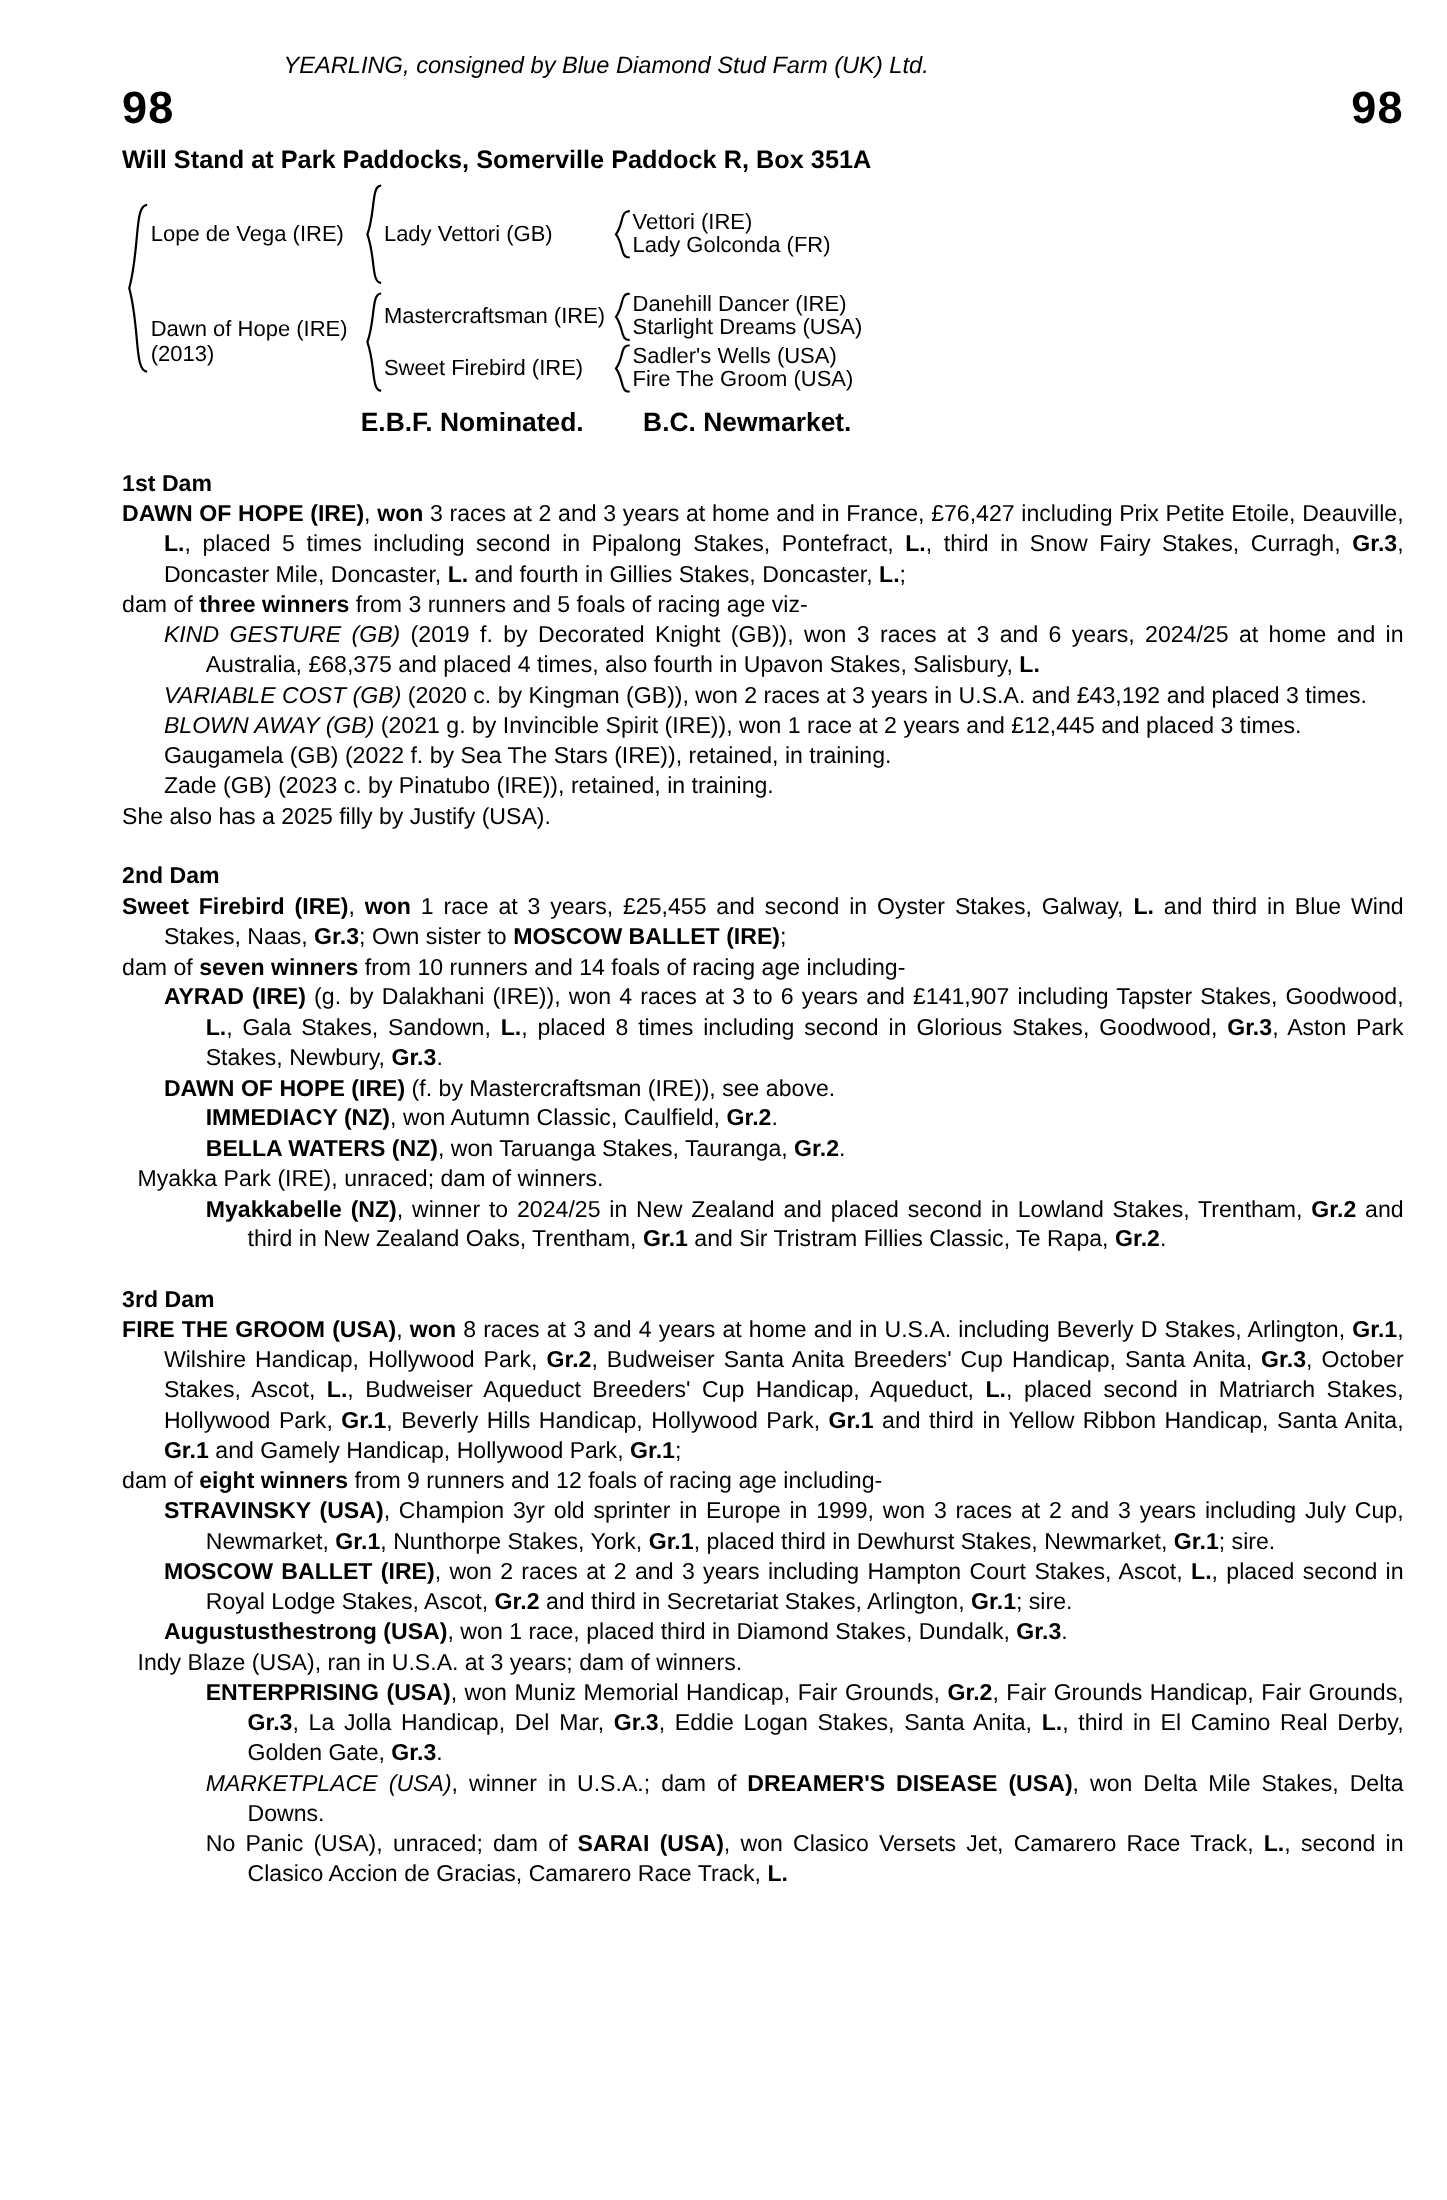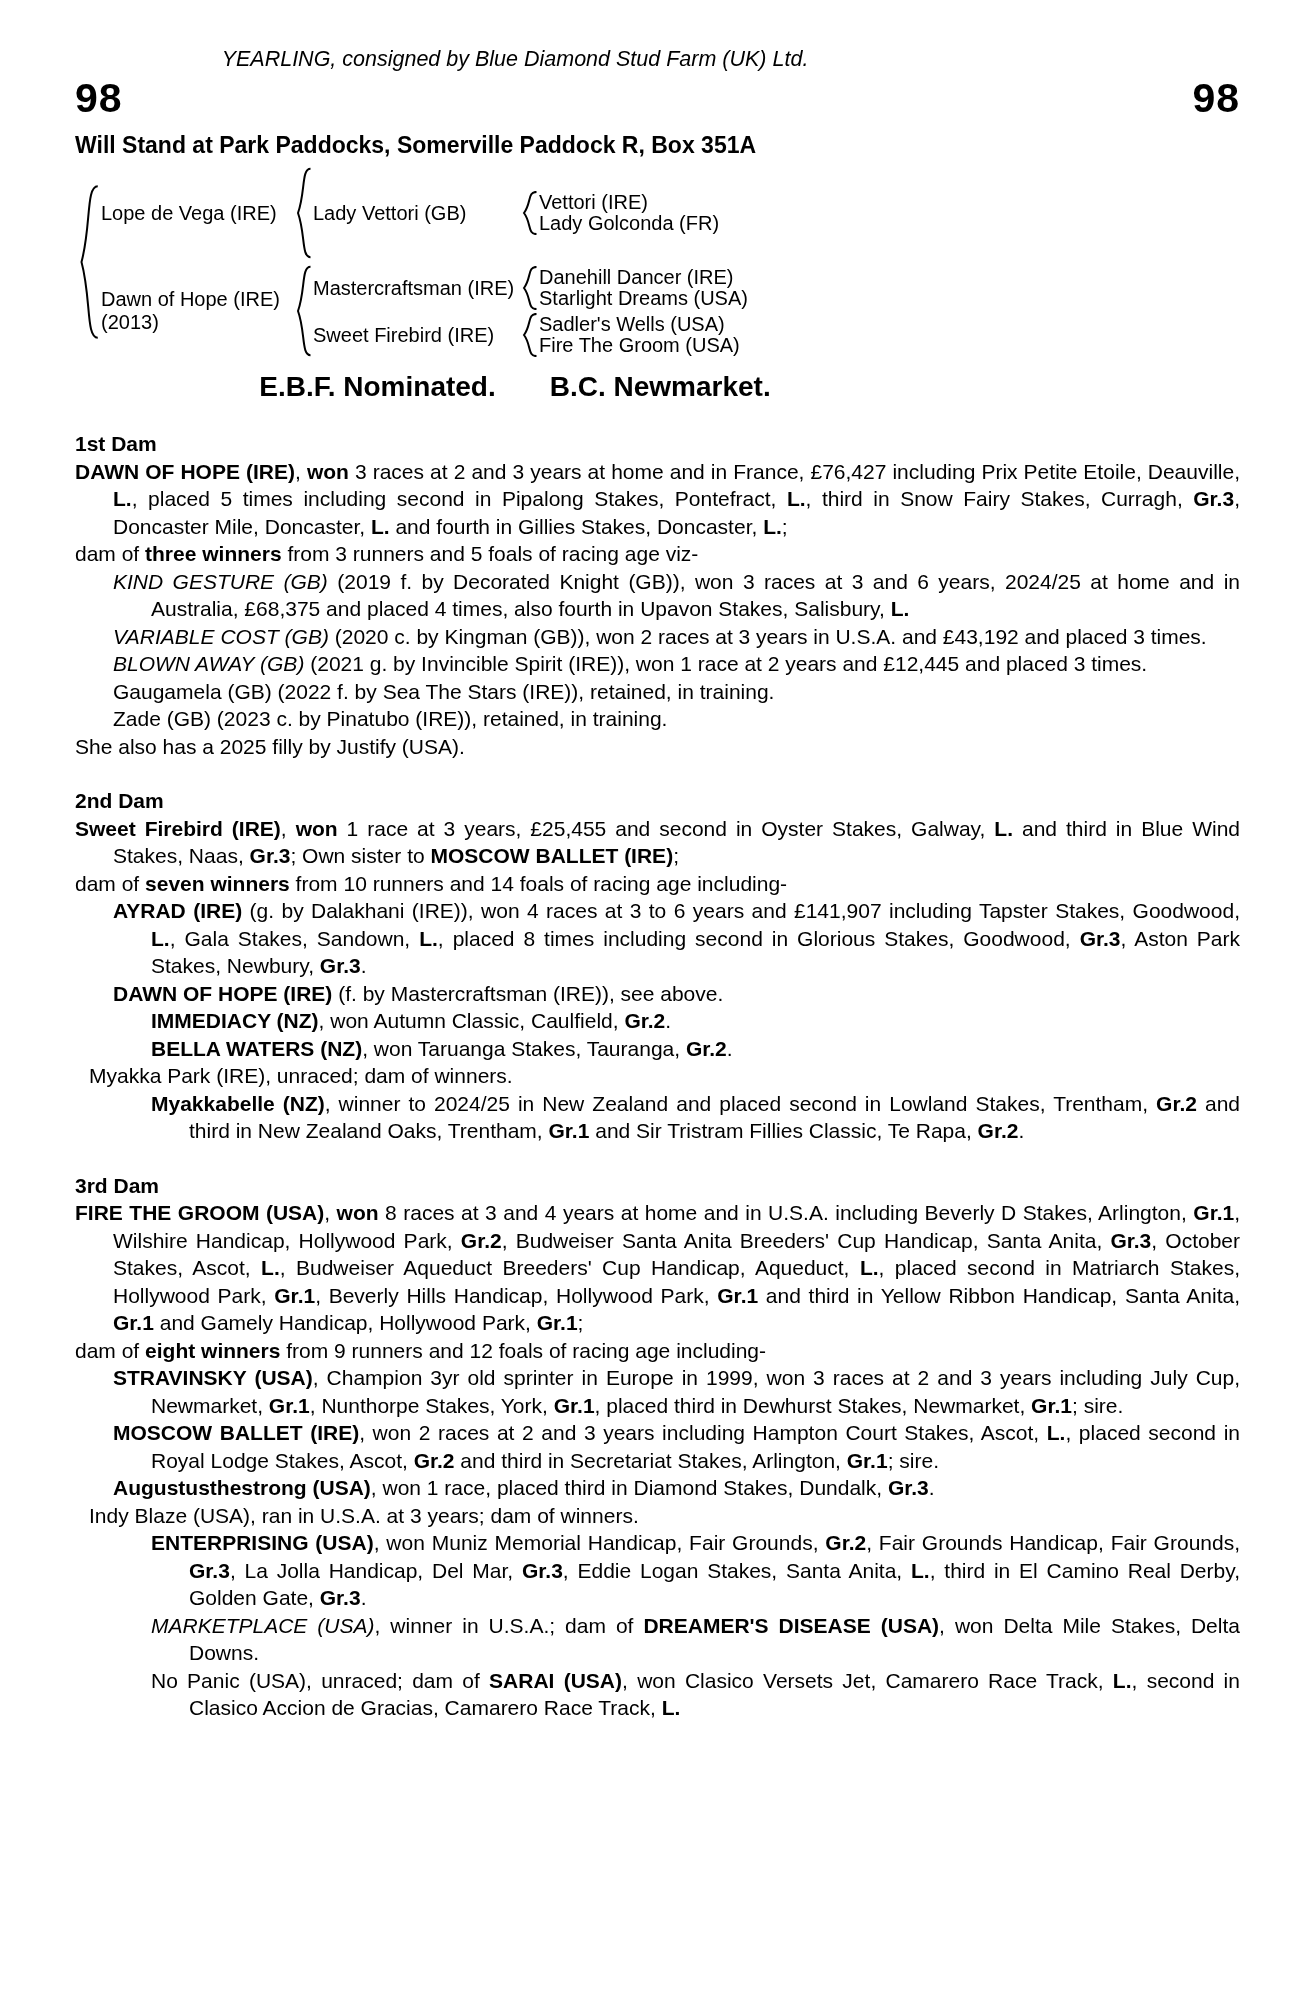--- a/index.html
+++ b/index.html
@@ -2,21 +2,21 @@
 <html><head>
 <meta charset="utf-8">
 <style>
   * { margin:0; padding:0; box-sizing:border-box; }
   html,body { width:1315px; height:2000px; }
   body {
     background:#ffffff; color:#000000;
     font-family:"Liberation Sans", sans-serif;
     overflow:hidden;
   }
-  .page { padding:46px 75px 0 75px; }
+  .page { padding:46px 75px 0 111px; }
 
   .consign-line {
     width:880px; text-align:center;
     font-style:italic; font-size:21.5px; line-height:26px;
   }
   .lot-row {
     width:1165px; display:flex; justify-content:space-between;
     align-items:flex-start; margin-top:4px; height:52px;
   }
   .lot-number { font-size:41px; font-weight:bold; line-height:44px; letter-spacing:1px; }
@@ -36,21 +36,21 @@
   .gp-name { width:206px; font-size:20px; line-height:22px; }
   .gg-col { width:248px; font-size:20px; line-height:21px; }
   .brace { display:flex; align-items:stretch; }
   .brace svg { display:block; }
   .brace-big   { width:26px; height:158px; }
   .brace-mid   { width:20px; height:92px;  }
   .brace-small { width:20px; height:44px;  }
 
   .ebf-row {
     width:880px; display:flex; justify-content:center; column-gap:54px;
-    font-weight:bold; font-size:28px; margin-top:14px;text-align:right;
+    font-weight:bold; font-size:24px; margin-top:14px;text-align:right;
   }
 
   
   .sections { width:1165px; font-size:21px; line-height:27.5px; margin-top:2px; }
   .dam-heading { font-weight:bold; margin-top:27px; }
   .para { text-align:justify; }
   .i0  { padding-left:38px;  text-indent:-38px; }
   .i0b { padding-left:38px;  text-indent:-24px; }
   .i1  { padding-left:76px;  text-indent:-38px; }
   .i2  { padding-left:114px; text-indent:-38px; }

